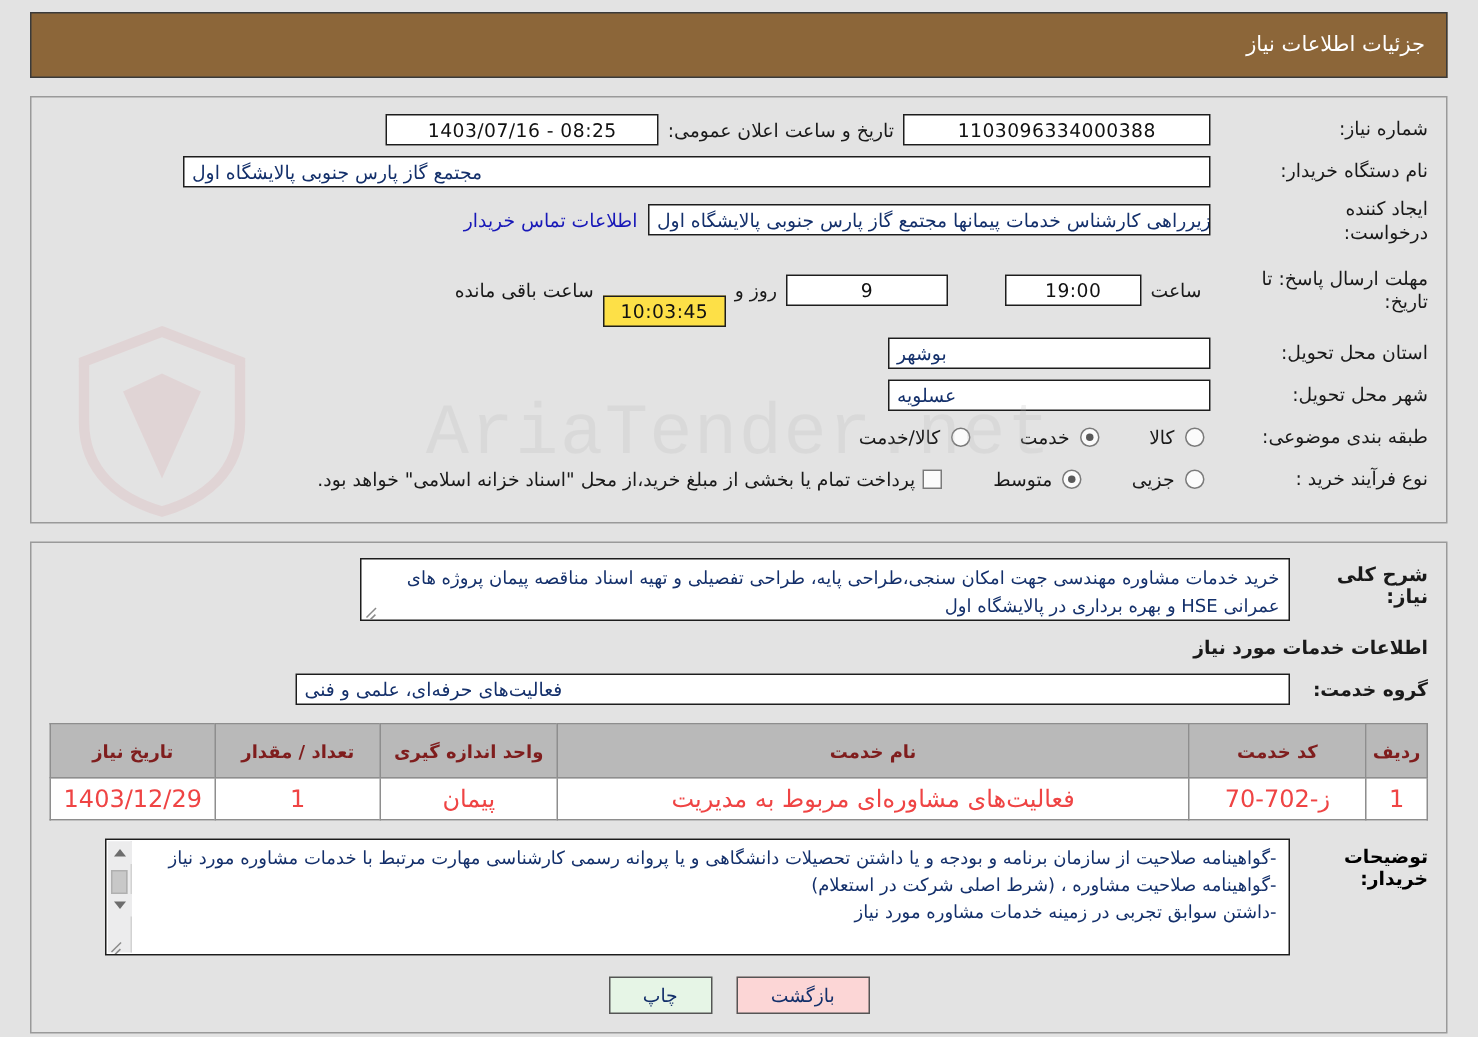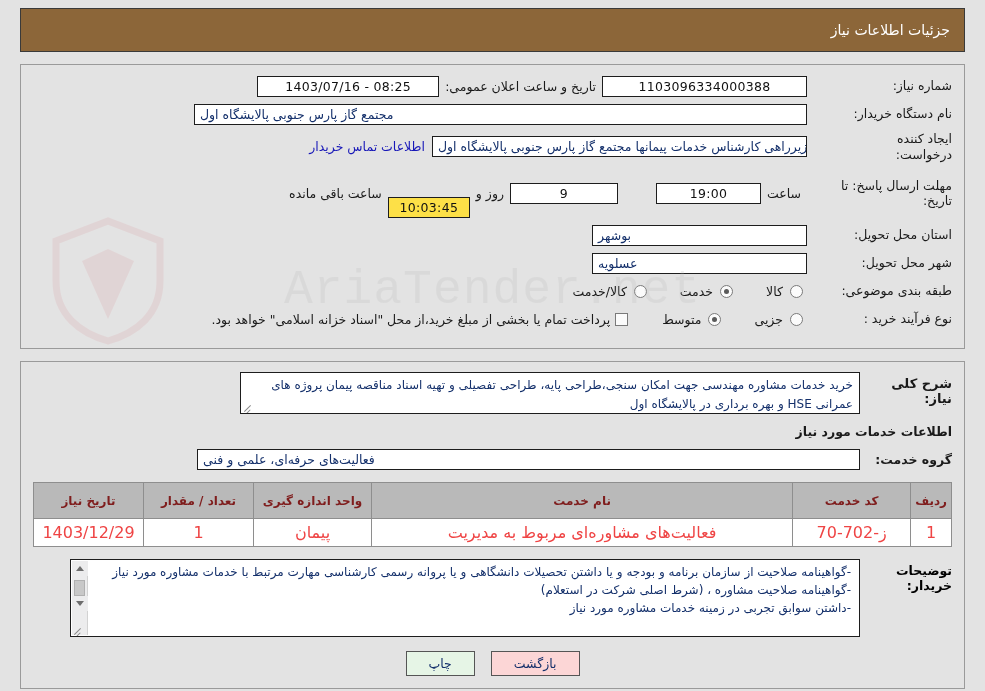--- a/index.html
+++ b/index.html
@@ -84,24 +84,24 @@
     color: #1818b8;
     font-size: 12.5px;
     text-decoration: none;
     padding: 0 7px;
     white-space: nowrap;
     cursor: pointer;
   }
 
   
   .w-need   { width: 205px; }
-  .w-buyer  { width: 613px; }
+  .w-buyer  { width: 685px; }
   .w-creator{ width: 375px; }
   .w-date   { width: 200px; }
-  .w-time   { width: 105px; }
+  .w-time   { width: 91px; }
   .w-days   { width: 108px; }
   .w-timer  { width: 82px; }
   .w-prov   { width: 215px; }
   .w-pubdt  { width: 182px; }
 
   
   .radio {
     width: 13px; height: 13px;
     border-radius: 50%;
     border: 1px solid #7a7a7a;

